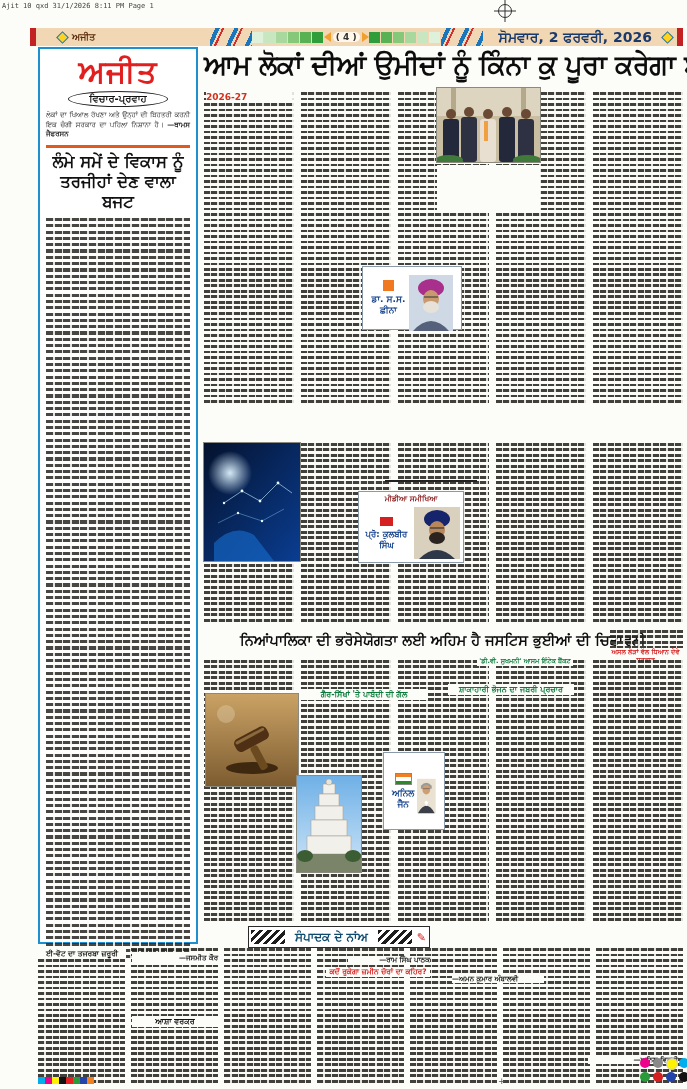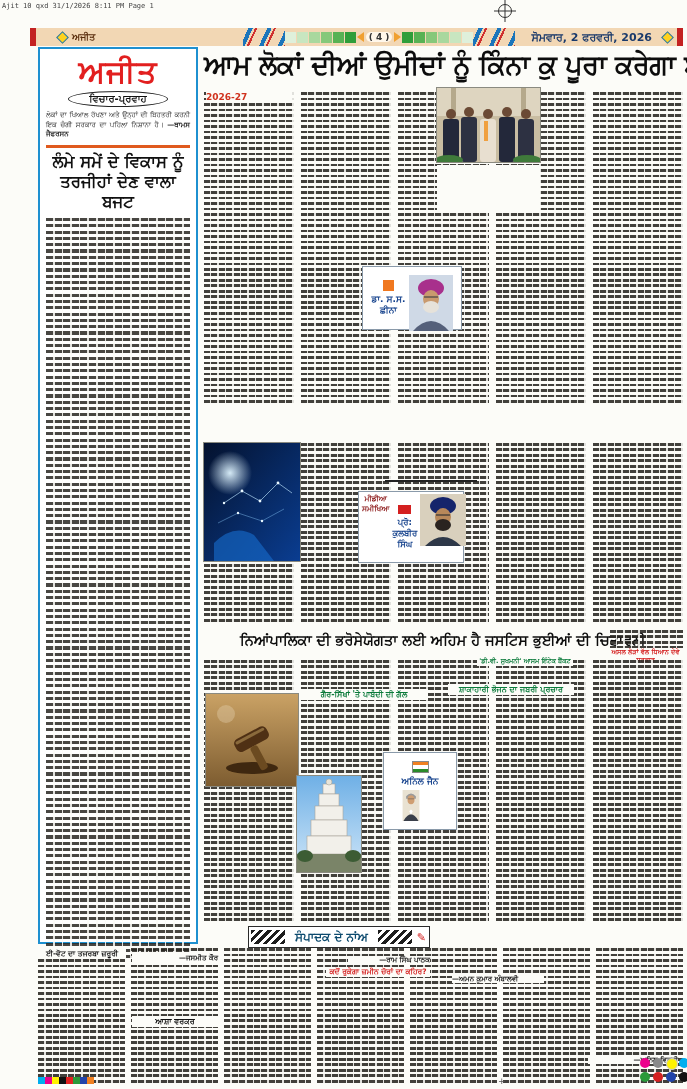--- a/index.html
+++ b/index.html
@@ -25,21 +25,21 @@
   .redblock{width:6px;height:18px;background:#c32222;flex:0 0 auto;}
   .diamond{width:7px;height:7px;background:#ffd21e;border:1.5px solid #1b75bb;transform:rotate(45deg);flex:0 0 auto;margin:0 5px;}
   .stripes{width:42px;height:18px;flex:0 0 auto;
      background:repeating-linear-gradient(115deg,transparent 0 5px,#1b75bb 5px 9px,transparent 9px 11px,#d03030 11px 13px,transparent 13px 17px);}
   .sq{width:11px;height:11px;flex:0 0 auto;margin:0 .5px;}
   .chev{width:0;height:0;border-top:5px solid transparent;border-bottom:5px solid transparent;flex:0 0 auto;}
   .chevL{border-right:7px solid #f0a030;margin-right:2px;}
   .chevR{border-left:7px solid #f0a030;margin-left:2px;}
   .hdr-edition{font-size:9.5px;font-weight:bold;color:#5a2d0c;}
   .hdr-page{font-size:9px;font-weight:bold;color:#333;background:#fff7ea;padding:0 3px;border-radius:6px;}
-  .hdr-date{font-size:11px;font-weight:bold;color:#1a3a6b;margin-right:6px;white-space:nowrap;}
+  .hdr-date{font-size:14px;font-weight:bold;color:#1a3a6b;margin-right:6px;white-space:nowrap;}
   
   .edbox{left:38px;top:47px;width:160px;height:897px;border:2.5px solid #1e90d0;background:#fff;padding:5px 6px;}
   .mast-title{font-size:31px;line-height:34px;font-weight:bold;color:#e21f1f;text-align:center;letter-spacing:1px;}
   .mast-oval{width:98px;margin:3px auto 0;border:1.4px solid #222;border-radius:50%;font-size:10px;font-weight:bold;text-align:center;padding:1px 0;}
   .mast-quote{font-size:7px;line-height:9.5px;text-align:justify;margin-top:4px;color:#222;}
   .orange-rule{height:3px;background:#e05a1e;margin:5px 0 4px;}
   .ed-headline{font-size:16.5px;line-height:20px;font-weight:bold;text-align:center;color:#101010;}
   .ed-body{height:743px;margin-top:6px;}
   
   .main-headline{left:204px;top:44px;width:479px;height:44px;font-size:27px;line-height:42px;font-weight:bold;
@@ -209,21 +209,21 @@
         <circle cx="38" cy="48" r="1.4"></circle>
           <circle cx="56" cy="58" r="1.4"></circle>
           <circle cx="74" cy="40" r="1.4"></circle>
         <circle cx="34" cy="70" r="1.2"></circle>
           <circle cx="58" cy="78" r="1.2"></circle>
           <circle cx="20" cy="60" r="1.2"></circle>
       </g>
     </svg>
   </div>
 
-  <div class="abs abox" style="left:358px;top:491px;width:106px;height:72px;flex-direction:row;padding:2px 3px;">
+  <div class="abs abox" style="left:358px;top:491px;width:106px;height:72px;flex-direction:column;padding:2px 3px;">
     <div class="coltag">ਮੀਡੀਆ ਸਮੀਖਿਆ</div>
     <div style="display:flex;gap:3px;flex:1;">
       <div class="left">
         <span class="redlogo"></span>
         <span class="aname" style="font-size:8.5px;">ਪ੍ਰੋ: ਕੁਲਬੀਰ ਸਿੰਘ</span>
       </div>
       <svg width="46" height="52" viewBox="0 0 46 52">
         <rect width="46" height="52" fill="#d9d0bd"></rect>
         <ellipse cx="23" cy="12" rx="13" ry="9" fill="#15246b"></ellipse>
         <ellipse cx="23" cy="23" rx="8" ry="9" fill="#b8885a"></ellipse>
@@ -285,21 +285,21 @@
         <rect x="14" y="44" width="36" height="16"></rect>
         <rect x="10" y="60" width="44" height="18"></rect>
       </g>
       <circle cx="32" cy="6" r="3" fill="#e8e4d8" stroke="#a8a499" stroke-width=".6"></circle>
       <rect x="0" y="78" width="64" height="18" fill="#7a8468"></rect>
       <ellipse cx="8" cy="80" rx="8" ry="6" fill="#3c5c34"></ellipse>
       <ellipse cx="56" cy="80" rx="8" ry="6" fill="#3c5c34"></ellipse>
     </svg>
   </div>
 
-  <div class="abs abox" style="left:383px;top:752px;width:74px;height:78px;flex-direction:column;">
+  <div class="abs abox" style="left:383px;top:752px;width:62px;height:78px;">
     <div class="left">
       <span class="flaglogo"></span>
       <span class="aname" style="font-size:9px;">ਅਨਿਲ ਜੈਨ</span>
     </div>
     <svg width="38" height="70" viewBox="0 0 38 70">
       <rect width="38" height="70" fill="#e9e2d2"></rect>
       <path d="M8 14 Q19 2 30 14 L30 20 L8 20 Z" fill="#9a9a9a"></path>
       <ellipse cx="19" cy="22" rx="8" ry="10" fill="#cf9e72"></ellipse>
       <line x1="12" y1="20" x2="26" y2="20" stroke="#555" stroke-width="1.2"></line>
       <path d="M2 70 Q19 40 36 70 Z" fill="#3a3f4a"></path>

